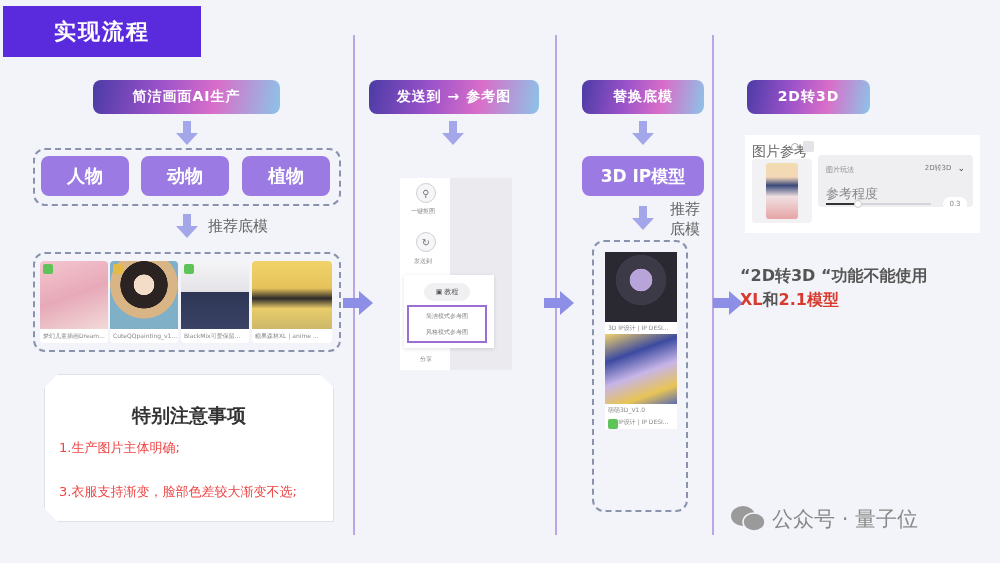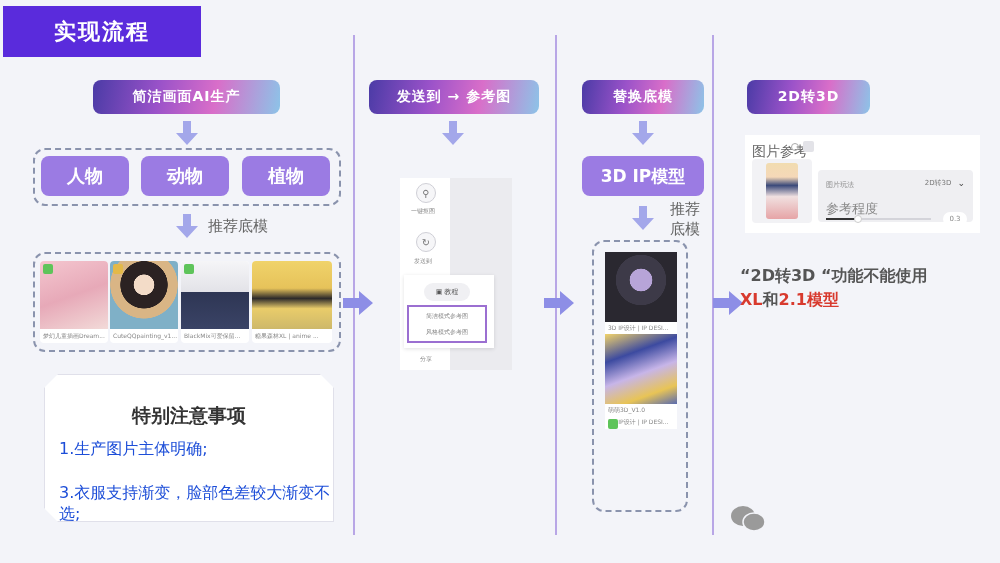--- a/index.html
+++ b/index.html
@@ -42,21 +42,21 @@
   .thumb .img { width: 100%; height: 68px; }
   .thumb .cap { font-size: 6px; color: #888; padding: 3px 3px; white-space: nowrap; overflow: hidden; }
   .badge-green { position: absolute; left: 3px; top: 3px; width: 10px; height: 10px; background: #5ec45a; border-radius: 2px; }
   .note-card {
     position: absolute; left: 44px; top: 374px; width: 290px; height: 148px;
     background: #fff;
     clip-path: polygon(14px 0, 276px 0, 290px 14px, 290px 148px, 14px 148px, 0 134px, 0 14px);
     border: 1px solid #e0e0ea;
   }
   .note-title { position: absolute; left: 0; width: 100%; top: 28px; text-align: center; font-size: 19px; font-weight: bold; color: #333; }
-  .note-item { position: absolute; left: 14px; font-size: 16px; color: #1d4ed8; }
+  .note-item { position: absolute; left: 14px; font-size: 13px; color: #ef4444; }
   .panel { position: absolute; background: #fff; }
   .panel-gray { position: absolute; background: #ebebef; }
   .icon-circle {
     position: absolute; width: 20px; height: 20px; border-radius: 50%;
     border: 1px solid #cfcfd6; background: #f6f6f8;
     display: flex; align-items: center; justify-content: center; font-size: 10px; color: #777;
   }
   .tiny { position: absolute; font-size: 6px; color: #888; }
   .popup { position: absolute; background: #fff; box-shadow: 0 1px 4px rgba(0,0,0,.12); }
   .tutorial-pill {
@@ -199,21 +199,21 @@
 
 <div class="grad-pill" style="left:747px; top:80px; width:123px;">2D转3D</div>
 
 <div class="ref-card">
   <div style="position:absolute; left:7px; top:8px; font-size:14px; color:#666;">图片参考</div>
   <div style="position:absolute; left:46px; top:8px; width:8px; height:8px; border-radius:50%; border:1px solid #aaa;"></div>
   <div style="position:absolute; left:58px; top:6px; width:11px; height:11px; border-radius:2px; background:#e3e3e8;"></div>
   <div style="position:absolute; left:7px; top:24px; width:60px; height:64px; border-radius:4px; background:#f2f2f5;">
     <div style="position:absolute; left:14px; top:4px; width:32px; height:56px; background:linear-gradient(180deg,#f1dcb0 0%,#f5d8b8 25%,#3b4a7a 40%,#f0e0e0 60%,#e6a4a6 100%); border-radius:3px;"></div>
   </div>
-  <div style="position:absolute; left:73px; top:35px; width:155px; height:52px; background:#efeff2; border-radius:4px;">
+  <div style="position:absolute; left:73px; top:20px; width:155px; height:52px; background:#efeff2; border-radius:4px;">
     <div style="position:absolute; left:8px; top:10px; font-size:7px; color:#888;">图片玩法</div>
     <div style="position:absolute; right:8px; top:8px; font-size:7px; color:#777; display:flex; gap:6px; align-items:center;">
       <span>2D转3D</span>
       <span style="font-size:9px; color:#444;">⌄</span>
     </div>
     <div style="position:absolute; left:8px; top:30px; font-size:13px; color:#888;">参考程度</div>
     <div style="position:absolute; left:8px; top:48px; width:105px; height:2px; background:#d4d4da;">
       <div style="width:30%; height:2px; background:#333;"></div>
       <div style="position:absolute; left:30%; top:-3px; width:8px; height:8px; border-radius:50%; background:#fff; border:1px solid #ccc; margin-left:-4px;"></div>
     </div>
@@ -224,13 +224,14 @@
 <div class="warn-line" style="top:266px;">“2D转3D “功能不能使用</div>
 <div class="warn-line" style="top:290px;">
   <span class="red">XL</span><span>和</span><span class="red">2.1模型</span>
 </div>
 
 <div class="watermark">
   <svg width="36" height="28" viewBox="0 0 36 28">
     <ellipse cx="13" cy="11" rx="12" ry="10" fill="#9a9a9a"></ellipse>
     <ellipse cx="24" cy="17" rx="11" ry="9" fill="#9a9a9a" stroke="#f3f4f9" stroke-width="1.5"></ellipse>
   </svg>
+  <span>公众号 · 量子位</span>
 </div>
 
 </body></html>

